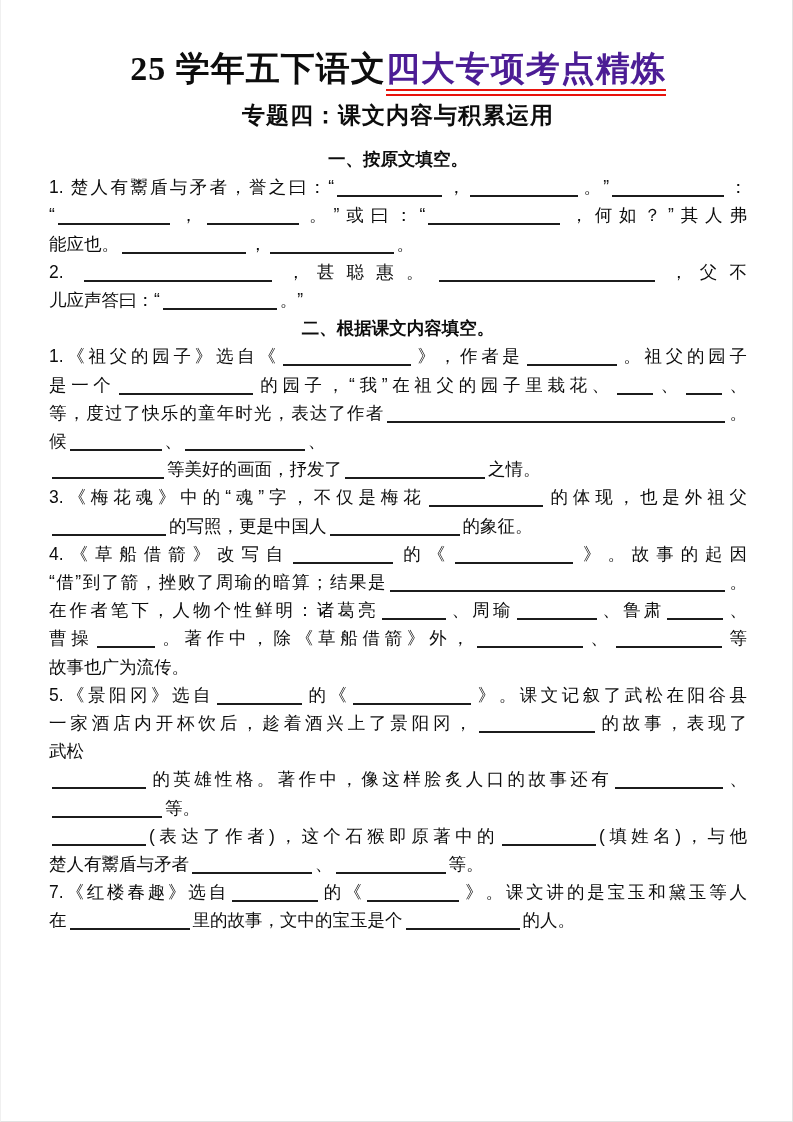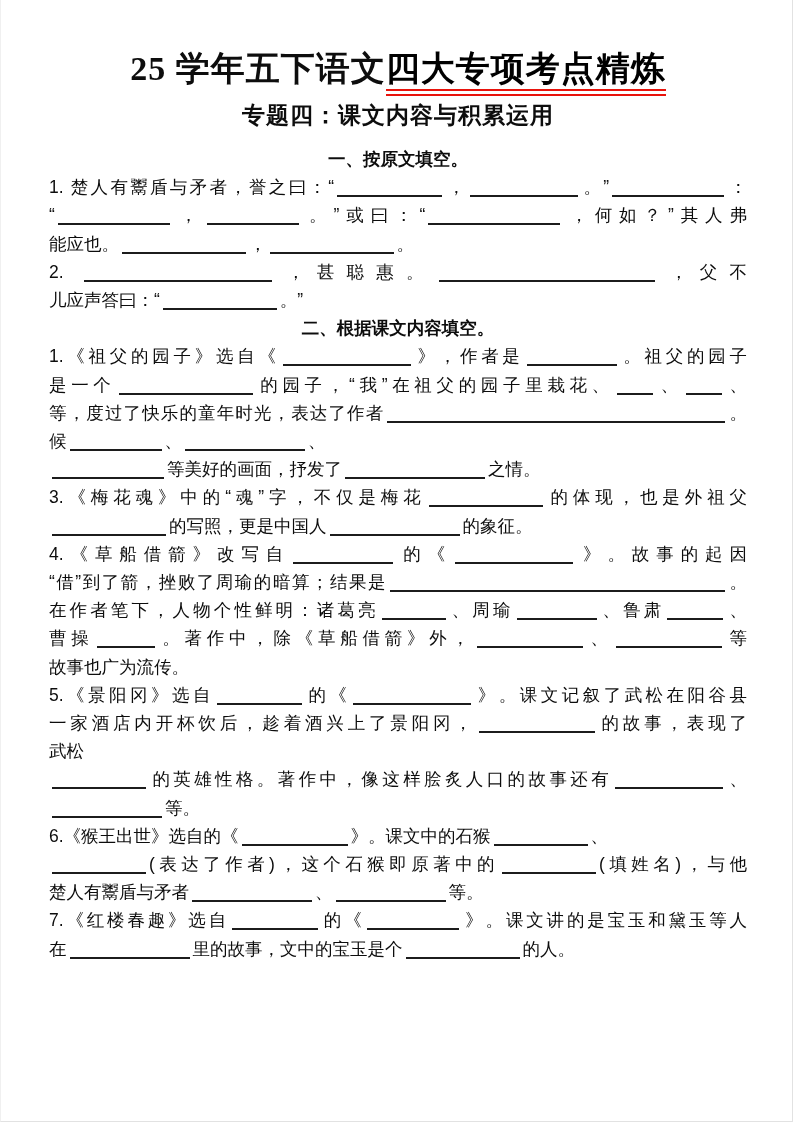--- a/index.html
+++ b/index.html
@@ -55,21 +55,21 @@
     height: 0.85em;
     margin: 0 3px;
     border-bottom: 2px solid #1c1c1c;
     vertical-align: -4px;
   }
 </style>
 </head>
 <body>
 
 <div class="page">
-  <h1 class="title"><span>25 学年五下语文</span><span class="title-red" style="color: #000000; border-bottom-color: rgb(232, 19, 12);">四大专项考点精炼</span></h1>
+  <h1 class="title"><span>25 学年五下语文</span><span class="title-red" style="color: #4c1d95; border-bottom-color: rgb(232, 19, 12);">四大专项考点精炼</span></h1>
   <h2 class="subtitle">专题四：课文内容与积累运用</h2>
   <div class="worksheet-body">
       <p class="line heading">一、按原文填空。</p>
       <p class="line j"><span>1. 楚人有鬻盾与矛者，誉之曰：“</span><span class="blank" style="width: 105px;"></span><span>，</span><span class="blank" style="width: 108px;"></span><span>。”</span><span class="blank" style="width: 112px;"></span><span>：</span></p>
       <p class="line j"><span>“</span><span class="blank" style="width: 112px;"></span><span>，</span><span class="blank" style="width: 92px;"></span><span>。”或曰：“</span><span class="blank" style="width: 132px;"></span><span>，何如？”其人弗</span></p>
       <p class="line"><span>能应也。</span><span class="blank" style="width: 124px;"></span><span>，</span><span class="blank" style="width: 124px;"></span><span>。</span></p>
       <p class="line j"><span>2. </span><span class="blank" style="width: 188px;"></span><span>，甚聪惠。</span><span class="blank" style="width: 216px;"></span><span>，父不</span></p>
       <p class="line"><span>儿应声答曰：“</span><span class="blank" style="width: 114px;"></span><span>。”</span></p>
       <p class="line heading">二、根据课文内容填空。</p>
       <p class="line j"><span>1.《祖父的园子》选自《</span><span class="blank" style="width: 128px;"></span><span>》，作者是</span><span class="blank" style="width: 90px;"></span><span>。祖父的园子</span></p>
@@ -82,19 +82,18 @@
       <p class="line j"><span>4.《草船借箭》改写自</span><span class="blank" style="width: 100px;"></span><span>的《</span><span class="blank" style="width: 118px;"></span><span>》。故事的起因</span></p>
       <p class="line j"><span>“借”到了箭，挫败了周瑜的暗算；结果是</span><span class="blank" style="width: 335px;"></span><span>。</span></p>
       <p class="line j"><span>在作者笔下，人物个性鲜明：诸葛亮</span><span class="blank" style="width: 64px;"></span><span>、周瑜</span><span class="blank" style="width: 80px;"></span><span>、鲁肃</span><span class="blank" style="width: 56px;"></span><span>、</span></p>
       <p class="line j"><span>曹操</span><span class="blank" style="width: 58px;"></span><span>。著作中，除《草船借箭》外，</span><span class="blank" style="width: 106px;"></span><span>、</span><span class="blank" style="width: 106px;"></span><span>等</span></p>
       <p class="line"><span>故事也广为流传。</span></p>
       <p class="line j"><span>5.《景阳冈》选自</span><span class="blank" style="width: 85px;"></span><span>的《</span><span class="blank" style="width: 118px;"></span><span>》。课文记叙了武松在阳谷县</span></p>
       <p class="line j"><span>一家酒店内开杯饮后，趁着酒兴上了景阳冈，</span><span class="blank" style="width: 116px;"></span><span>的故事，表现了</span></p>
       <p class="line"><span>武松</span></p>
       <p class="line j"><span class="blank" style="width: 94px;"></span><span>的英雄性格。著作中，像这样脍炙人口的故事还有</span><span class="blank" style="width: 108px;"></span><span>、</span></p>
       <p class="line"><span class="blank" style="width: 110px;"></span><span>等。</span></p>
-      <p class="line"><span>6.《猴王出世》选自的《</span><span class="blank" style="width: 106px;"></span><span>》。课文中的石猴</span><span class="blank" style="width: 94px;"></span><span>、</span></p>
       <p class="line j"><span class="blank" style="width: 94px;"></span><span>(表达了作者)，这个石猴即原著中的</span><span class="blank" style="width: 94px;"></span><span>(填姓名)，与他</span></p>
       <p class="line"><span>楚人有鬻盾与矛者</span><span class="blank" style="width: 120px;"></span><span>、</span><span class="blank" style="width: 110px;"></span><span>等。</span></p>
       <p class="line j"><span>7.《红楼春趣》选自</span><span class="blank" style="width: 86px;"></span><span>的《</span><span class="blank" style="width: 92px;"></span><span>》。课文讲的是宝玉和黛玉等人</span></p>
       <p class="line"><span>在</span><span class="blank" style="width: 120px;"></span><span>里的故事，文中的宝玉是个</span><span class="blank" style="width: 114px;"></span><span>的人。</span></p>
     </div>
 </div>
 
 </body></html>

